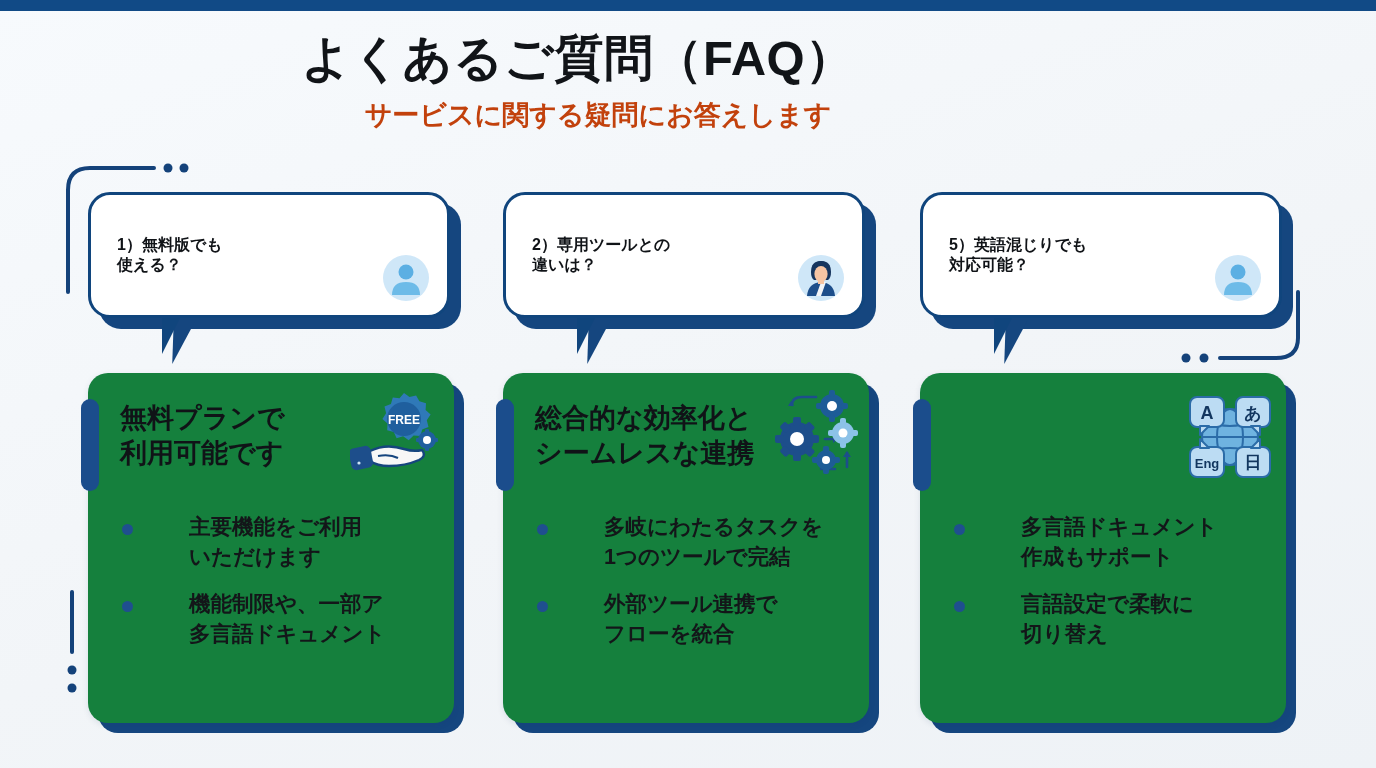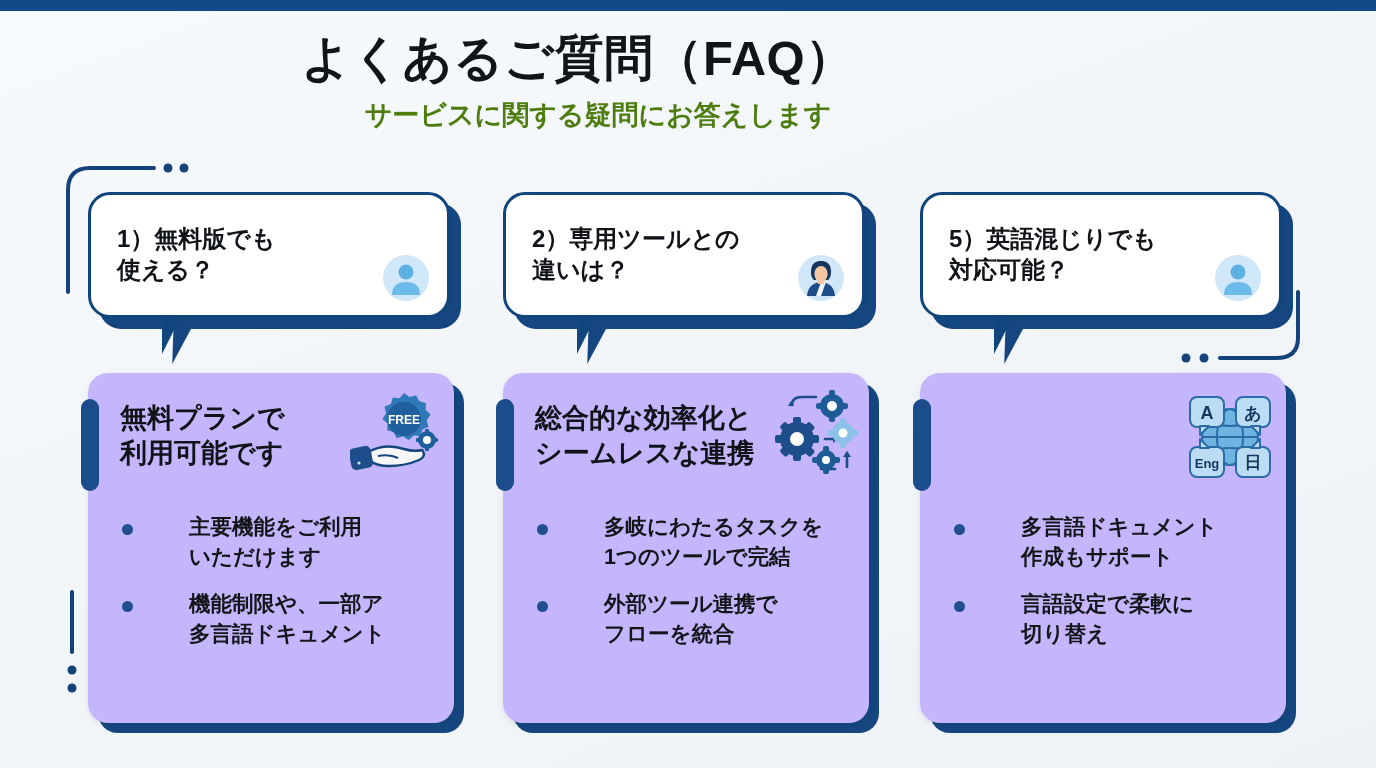--- a/index.html
+++ b/index.html
@@ -22,21 +22,21 @@
   }
 
   
   .header { position: absolute; top: 32px; left: 0; width: 1156px; text-align: center; }
   .title {
     font-size: 49px; font-weight: 700; letter-spacing: .5px;
     color: #111418; line-height: 1.1;
   }
   .subtitle {
     margin-top: 11px;
-    font-size: 27px; font-weight: 700; color: #4d7c0f; padding-left: 40px;
+    font-size: 27px; font-weight: 700; color: #c2410c; padding-left: 40px;
   }
 
   
   .cols {
     position: absolute; top: 178px; left: 0; width: 1376px; height: 580px;
   }
   .col { position: absolute; top: 0; width: 390px; height: 580px; }
   .col-0 { left: 88px; }
   .col-1 { left: 503px; }
   .col-2 { left: 920px; }
@@ -50,21 +50,21 @@
   }
   .qbubble {
     position: absolute; top: 0; left: 0;
     width: 362px; height: 126px;
     background: #ffffff;
     border: 3.5px solid #10457d;
     border-radius: 22px;
     display: flex; align-items: center;
   }
   .qtext {
-    font-size: 24px; font-weight: 700; line-height: 1.28;
+    font-size: 16px; font-weight: 700; line-height: 1.28;
     padding-left: 26px; padding-right: 70px;
     color: #101317; white-space: pre-line;
   }
   
   .qtail-shadow {
     position: absolute; left: 85px; top: 128px;
     width: 0; height: 0;
     border-left: 22px solid #15467f;
     border-bottom: 44px solid transparent;
     transform: skewX(-2deg);
@@ -88,21 +88,21 @@
   
   .awrap { position: absolute; top: 195px; left: 0; width: 380px; height: 365px; }
   .ashadow {
     position: absolute; top: 10px; left: 10px;
     width: 366px; height: 350px;
     background: #15467f; border-radius: 20px;
   }
   .acard {
     position: absolute; top: 0; left: 0;
     width: 366px; height: 350px;
-    background: #c4b5fd;
+    background: #15803d;
     border-radius: 20px;
     box-shadow: 0 2px 6px rgba(20,50,90,.10);
     overflow: visible;
   }
   .accent {
     position: absolute; left: -7px; top: 26px;
     width: 18px; height: 92px;
     background: #1b4d8c;
     border-radius: 9px;
   }

